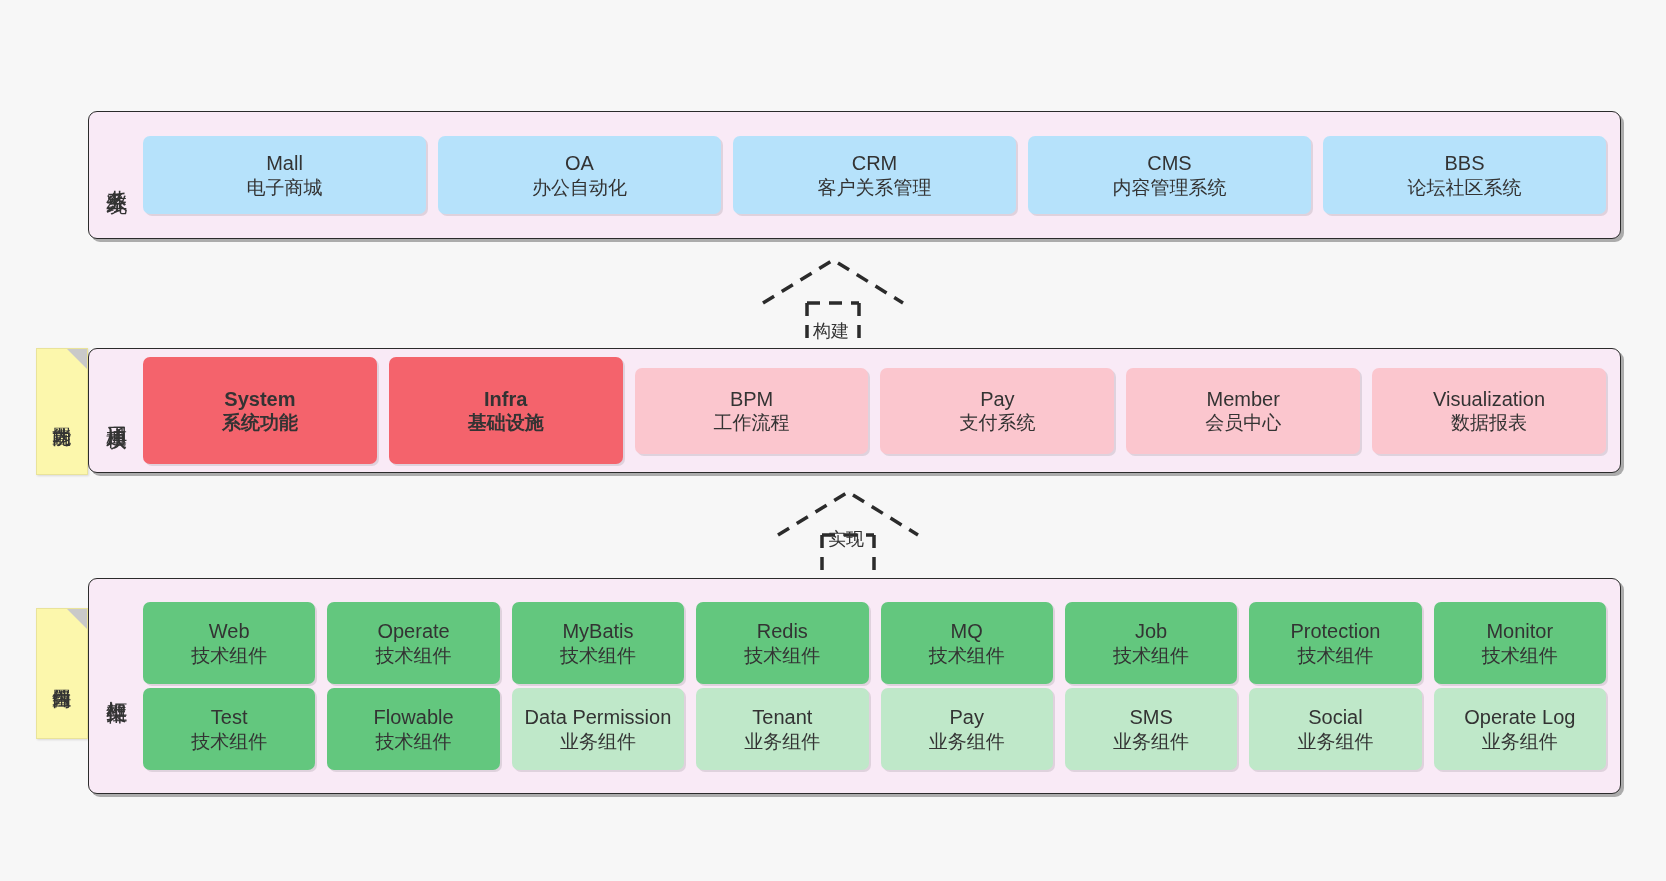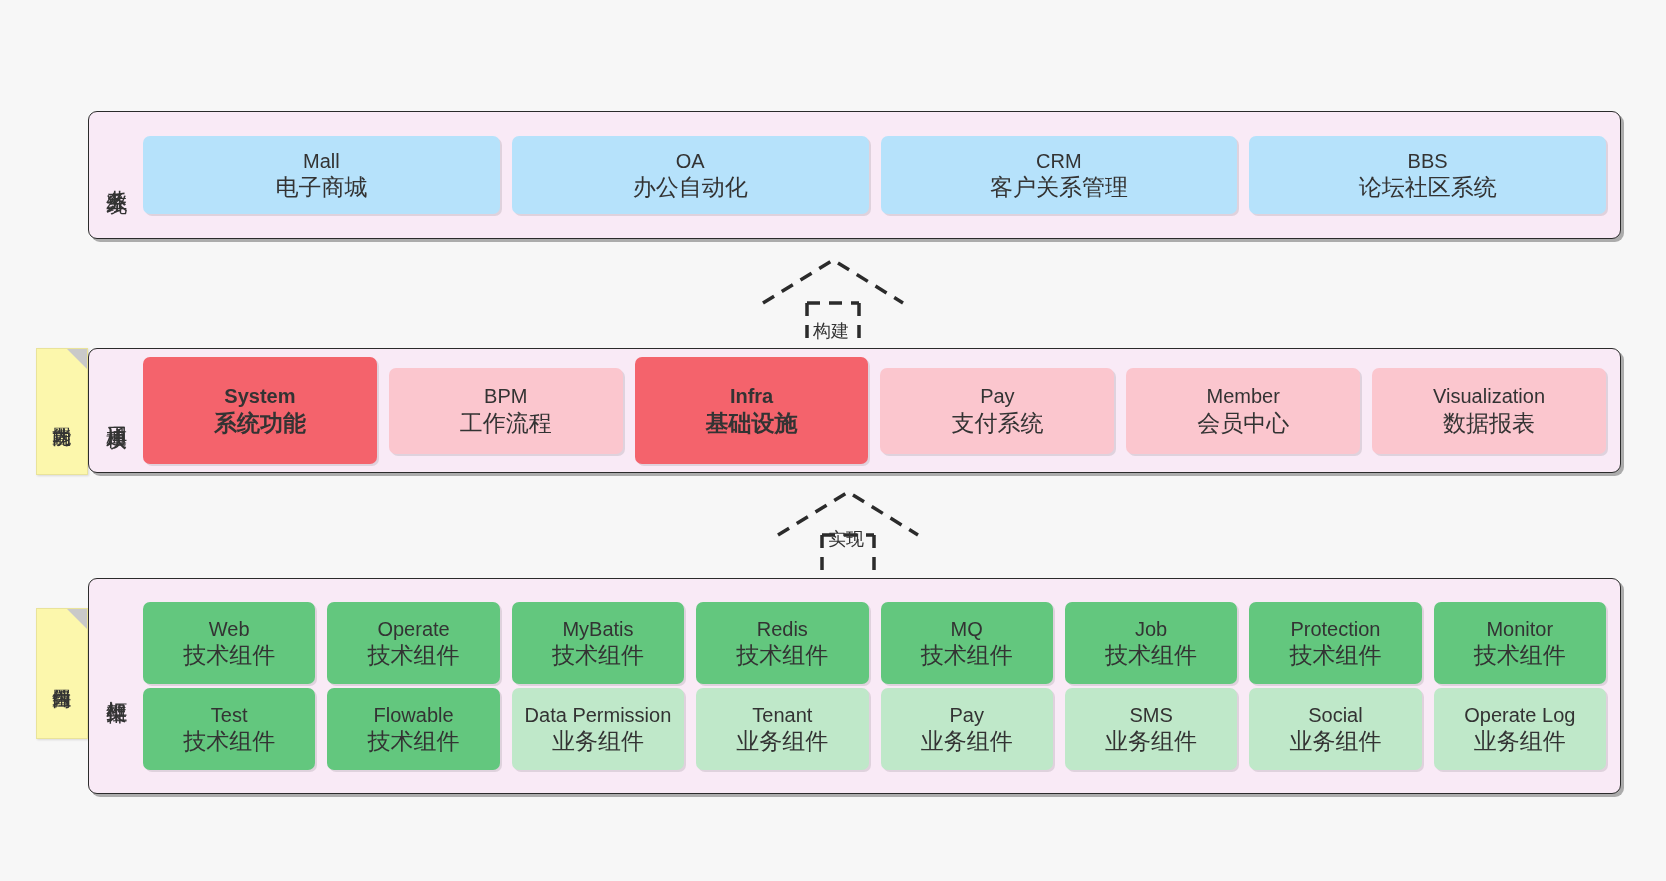--- a/index.html
+++ b/index.html
@@ -68,21 +68,21 @@
     display:flex;
     flex-direction:column;
     align-items:center;
     justify-content:center;
     text-align:center;
     color:#333;
     box-shadow:2px 2px 0 rgba(0,0,0,.10);
     padding:4px 6px;
   }
   .card .en{ font-size:20px; line-height:1.22; }
-  .card .cn{ font-size:23px; line-height:1.22; }
+  .card .cn{ font-size:19px; line-height:1.22; }
 
   .card.blue  { background:#b6e2fb; height:78px;text-align:right; }
   .card.red   { background:#f4636c; height:107px;font-weight:bold; }
   .card.pink  { background:#fbc6ce; height:86px; }
   .card.green { background:#63c77e; height:82px; }
   .card.lgreen{ background:#bfe8c9; height:82px; }
 
   
   #layer-business { left:88px;  top:111px; width:1533px; height:128px; }
   #layer-modules  { left:88px;  top:348px; width:1533px; height:125px; }
@@ -148,20 +148,24 @@
         <div class="en">OA</div>
         <div class="cn">办公自动化</div>
       </div>
 
 
       <div class="card blue">
         <div class="en">CRM</div>
         <div class="cn">客户关系管理</div>
       </div>
 
+      <div class="card blue">
+        <div class="en">CMS</div>
+        <div class="cn">内容管理系统</div>
+      </div>
 
       <div class="card blue">
         <div class="en">BBS</div>
         <div class="cn">论坛社区系统</div>
       </div>
 
     </div>
   </div>
 
   <div class="connector" id="connector-build">
@@ -179,28 +183,28 @@
 
   <div class="layer" id="layer-modules">
     <div class="layer-title">通用模块</div>
     <div class="layer-body">
 
       <div class="card red">
         <div class="en">System</div>
         <div class="cn">系统功能</div>
       </div>
 
+      <div class="card red">
+        <div class="en">Infra</div>
+        <div class="cn">基础设施</div>
+      </div>
+
       <div class="card pink">
         <div class="en">BPM</div>
         <div class="cn">工作流程</div>
-      </div>
-
-      <div class="card red">
-        <div class="en">Infra</div>
-        <div class="cn">基础设施</div>
       </div>
 
       <div class="card pink">
         <div class="en">Pay</div>
         <div class="cn">支付系统</div>
       </div>
 
       <div class="card pink">
         <div class="en">Member</div>
         <div class="cn">会员中心</div>

